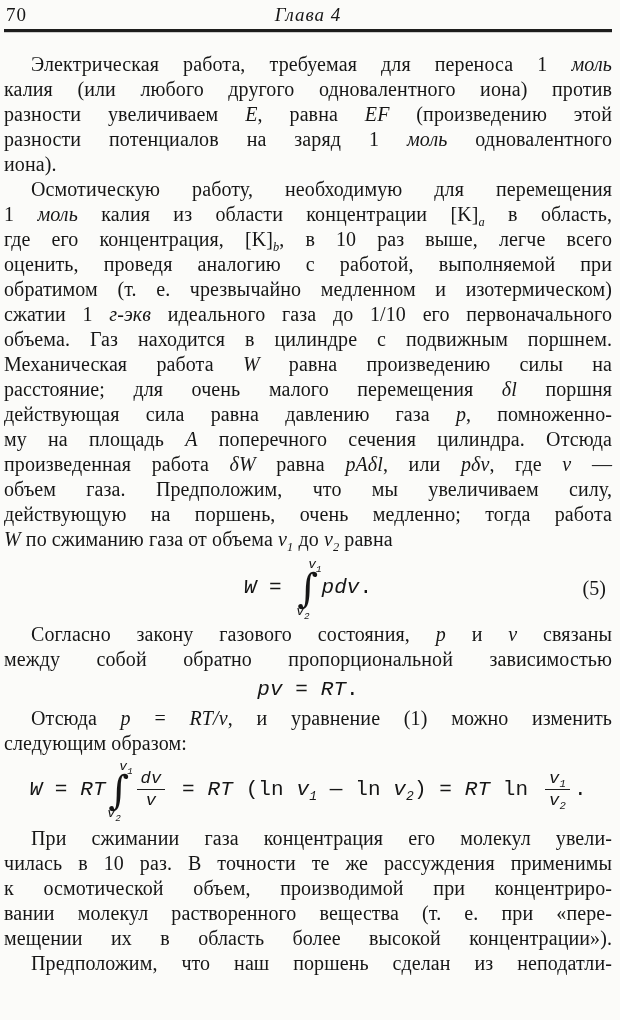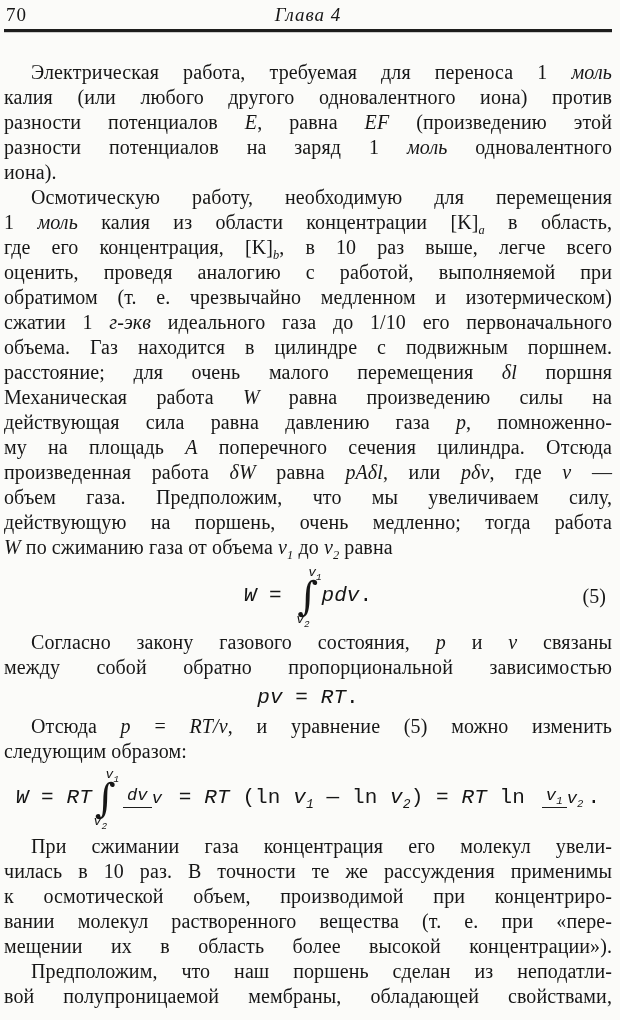--- a/index.html
+++ b/index.html
@@ -13,21 +13,21 @@
     width: 620px; height: 728px;
     padding: 4px 8px 0 4px;
     position: relative;
   }
   
   .header { position: relative; height: 22px; font-size: 19px; line-height: 22px; }
   .pageno { position: absolute; left: 2px; top: 0; letter-spacing: 1px; }
   .runhead { position: absolute; left: 50%; transform: translateX(-50%); font-style: italic; letter-spacing: 1px; }
   .rule { height: 2.6px; background: #1d1d1d; margin-top: 3px; box-shadow: 0 1px 0 rgba(0,0,0,.18); }
   
-  .bodytext { margin-top: 28px; font-size: 20px; line-height: 25px; letter-spacing: 0.1px; }
+  .bodytext { margin-top: 20px; font-size: 20px; line-height: 25px; letter-spacing: 0.1px; }
   .para { }
   .line { text-align: justify; text-align-last: justify; white-space: normal; }
   .line.last { text-align-last: left; }
   .line.indent { text-indent: 27px; }
   .it { font-style: italic; }
   sub { font-size: 0.62em; line-height: 0; }
   
   .eq-row {
     position: relative;
     display: flex; justify-content: center; align-items: center;
@@ -36,56 +36,56 @@
   .eq-row.eq5  { margin: 6px 0 4px; }
   .eq-row.eqpv { margin: 7px 0 6px; }
   .eq-row.eqw  { margin: 4px 0 6px; }
   .runs { white-space: pre; font-family: Liberation Mono, monospace; }
   .integral { display: inline-flex; flex-direction: column; align-items: center; margin: 0 3px; }
   .int-glyph { font-family: "DejaVu Serif", serif; font-size: 40px; line-height: 0.8; font-style: normal; }
   .lim { font-size: 13px; line-height: 1; }
   .lim sub { font-size: 0.72em; }
   .lim.top { transform: translateX(7px); margin-bottom: 1px; }
   .lim.bot { transform: translateX(-5px); margin-top: 1px; }
-  .frac { display: inline-flex; flex-direction: row; align-items: center; font-size: 0.82em; margin: 0 4px; vertical-align: middle; }
+  .frac { display: inline-flex; flex-direction: column; align-items: center; font-size: 0.82em; margin: 0 4px; vertical-align: middle; }
   .frac .num { border-bottom: 1.5px solid #1d1d1d; padding: 0 4px 2px; }
   .frac .den { padding-top: 2px; }
   .eq-num { position: absolute; right: 6px; top: 50%; transform: translateY(-50%); font-size: 20px; }
 </style>
 </head>
 <body style="background: rgb(251, 251, 249); color: rgb(22, 22, 22);">
 
 <div class="page">
 
   <div class="header">
     <span class="pageno">70</span>
     <span class="runhead">Глава 4</span>
   </div>
   <div class="rule"></div>
 
   <div class="bodytext">
 
     <div class="para">
         <div class="line indent"><span>Электрическая работа, требуемая для переноса 1 </span><span class="it">моль</span></div>
         <div class="line"><span>калия (или любого другого одновалентного иона) против</span></div>
-        <div class="line"><span>разности потенциалов </span><span class="it">E</span><span>, равна </span><span class="it">EF</span><span> (произведению этой</span></div>
+        <div class="line"><span>разности увеличиваем </span><span class="it">E</span><span>, равна </span><span class="it">EF</span><span> (произведению этой</span></div>
         <div class="line"><span>разности потенциалов на заряд 1 </span><span class="it">моль</span><span> одновалентного</span></div>
         <div class="line last"><span>иона).</span></div>
       </div>
 
     <div class="para">
         <div class="line indent"><span>Осмотическую работу, необходимую для перемещения</span></div>
         <div class="line"><span>1 </span><span class="it">моль</span><span> калия из области концентрации [K]</span><sub class="it">a</sub><span> в область,</span></div>
         <div class="line"><span>где его концентрация, [K]</span><sub class="it">b</sub><span>, в 10 раз выше, легче всего</span></div>
         <div class="line"><span>оценить, проведя аналогию с работой, выполняемой при</span></div>
         <div class="line"><span>обратимом (т. е. чрезвычайно медленном и изотермическом)</span></div>
         <div class="line"><span>сжатии 1 </span><span class="it">г-экв</span><span> идеального газа до 1/10 его первоначального</span></div>
         <div class="line"><span>объема. Газ находится в цилиндре с подвижным поршнем.</span></div>
+        <div class="line"><span>Механическая работа </span><span class="it">W</span><span> равна произведению силы на</span></div>
         <div class="line"><span>расстояние; для очень малого перемещения </span><span class="it">δl</span><span> поршня</span></div>
-        <div class="line"><span>Механическая работа </span><span class="it">W</span><span> равна произведению силы на</span></div>
         <div class="line"><span>действующая сила равна давлению газа </span><span class="it">p</span><span>, помноженно-</span></div>
         <div class="line"><span>му на площадь </span><span class="it">A</span><span> поперечного сечения цилиндра. Отсюда</span></div>
         <div class="line"><span>произведенная работа </span><span class="it">δW</span><span> равна </span><span class="it">pAδl</span><span>, или </span><span class="it">pδv</span><span>, где </span><span class="it">v</span><span> —</span></div>
         <div class="line"><span>объем газа. Предположим, что мы увеличиваем силу,</span></div>
         <div class="line"><span>действующую на поршень, очень медленно; тогда работа</span></div>
         <div class="line last"><span class="it">W</span><span> по сжиманию газа от объема </span><span class="it">v</span><sub class="it">1</sub><span> до </span><span class="it">v</span><sub class="it">2</sub><span> равна</span></div>
       </div>
 
     <div class="eq-row eq5">
       <span class="runs"><span class="it">W</span><span> = </span></span>
@@ -101,21 +101,21 @@
     <div class="para">
         <div class="line indent"><span>Согласно закону газового состояния, </span><span class="it">p</span><span> и </span><span class="it">v</span><span> связаны</span></div>
         <div class="line"><span>между собой обратно пропорциональной зависимостью</span></div>
       </div>
 
     <div class="eq-row eqpv">
       <span class="runs"><span class="it">pv</span><span> = </span><span class="it">RT</span><span>.</span></span>
     </div>
 
     <div class="para">
-        <div class="line indent"><span>Отсюда </span><span class="it">p</span><span> = </span><span class="it">RT/v</span><span>, и уравнение (5) можно изменить</span></div>
+        <div class="line indent"><span>Отсюда </span><span class="it">p</span><span> = </span><span class="it">RT/v</span><span>, и уравнение (1) можно изменить</span></div>
         <div class="line last"><span>следующим образом:</span></div>
       </div>
 
     <div class="eq-row eqw">
       <span class="runs"><span class="it">W</span><span> = </span><span class="it">RT</span></span>
       <span class="integral">
         <span class="lim top runs"><span class="it">v</span><sub class="it">1</sub></span>
         <span class="int-glyph">∫</span>
         <span class="lim bot runs"><span class="it">v</span><sub class="it">2</sub></span>
       </span>
@@ -134,17 +134,16 @@
     <div class="para">
         <div class="line indent"><span>При сжимании газа концентрация его молекул увели-</span></div>
         <div class="line"><span>чилась в 10 раз. В точности те же рассуждения применимы</span></div>
         <div class="line"><span>к осмотической объем, производимой при концентриро-</span></div>
         <div class="line"><span>вании молекул растворенного вещества (т. е. при «пере-</span></div>
         <div class="line"><span>мещении их в область более высокой концентрации»).</span></div>
       </div>
 
     <div class="para">
         <div class="line indent"><span>Предположим, что наш поршень сделан из неподатли-</span></div>
-        <div class="line"><span>вой полупроницаемой мембраны, обладающей свойствами,</span></div>
       </div>
 
   </div>
 </div>
 
 </body></html>

